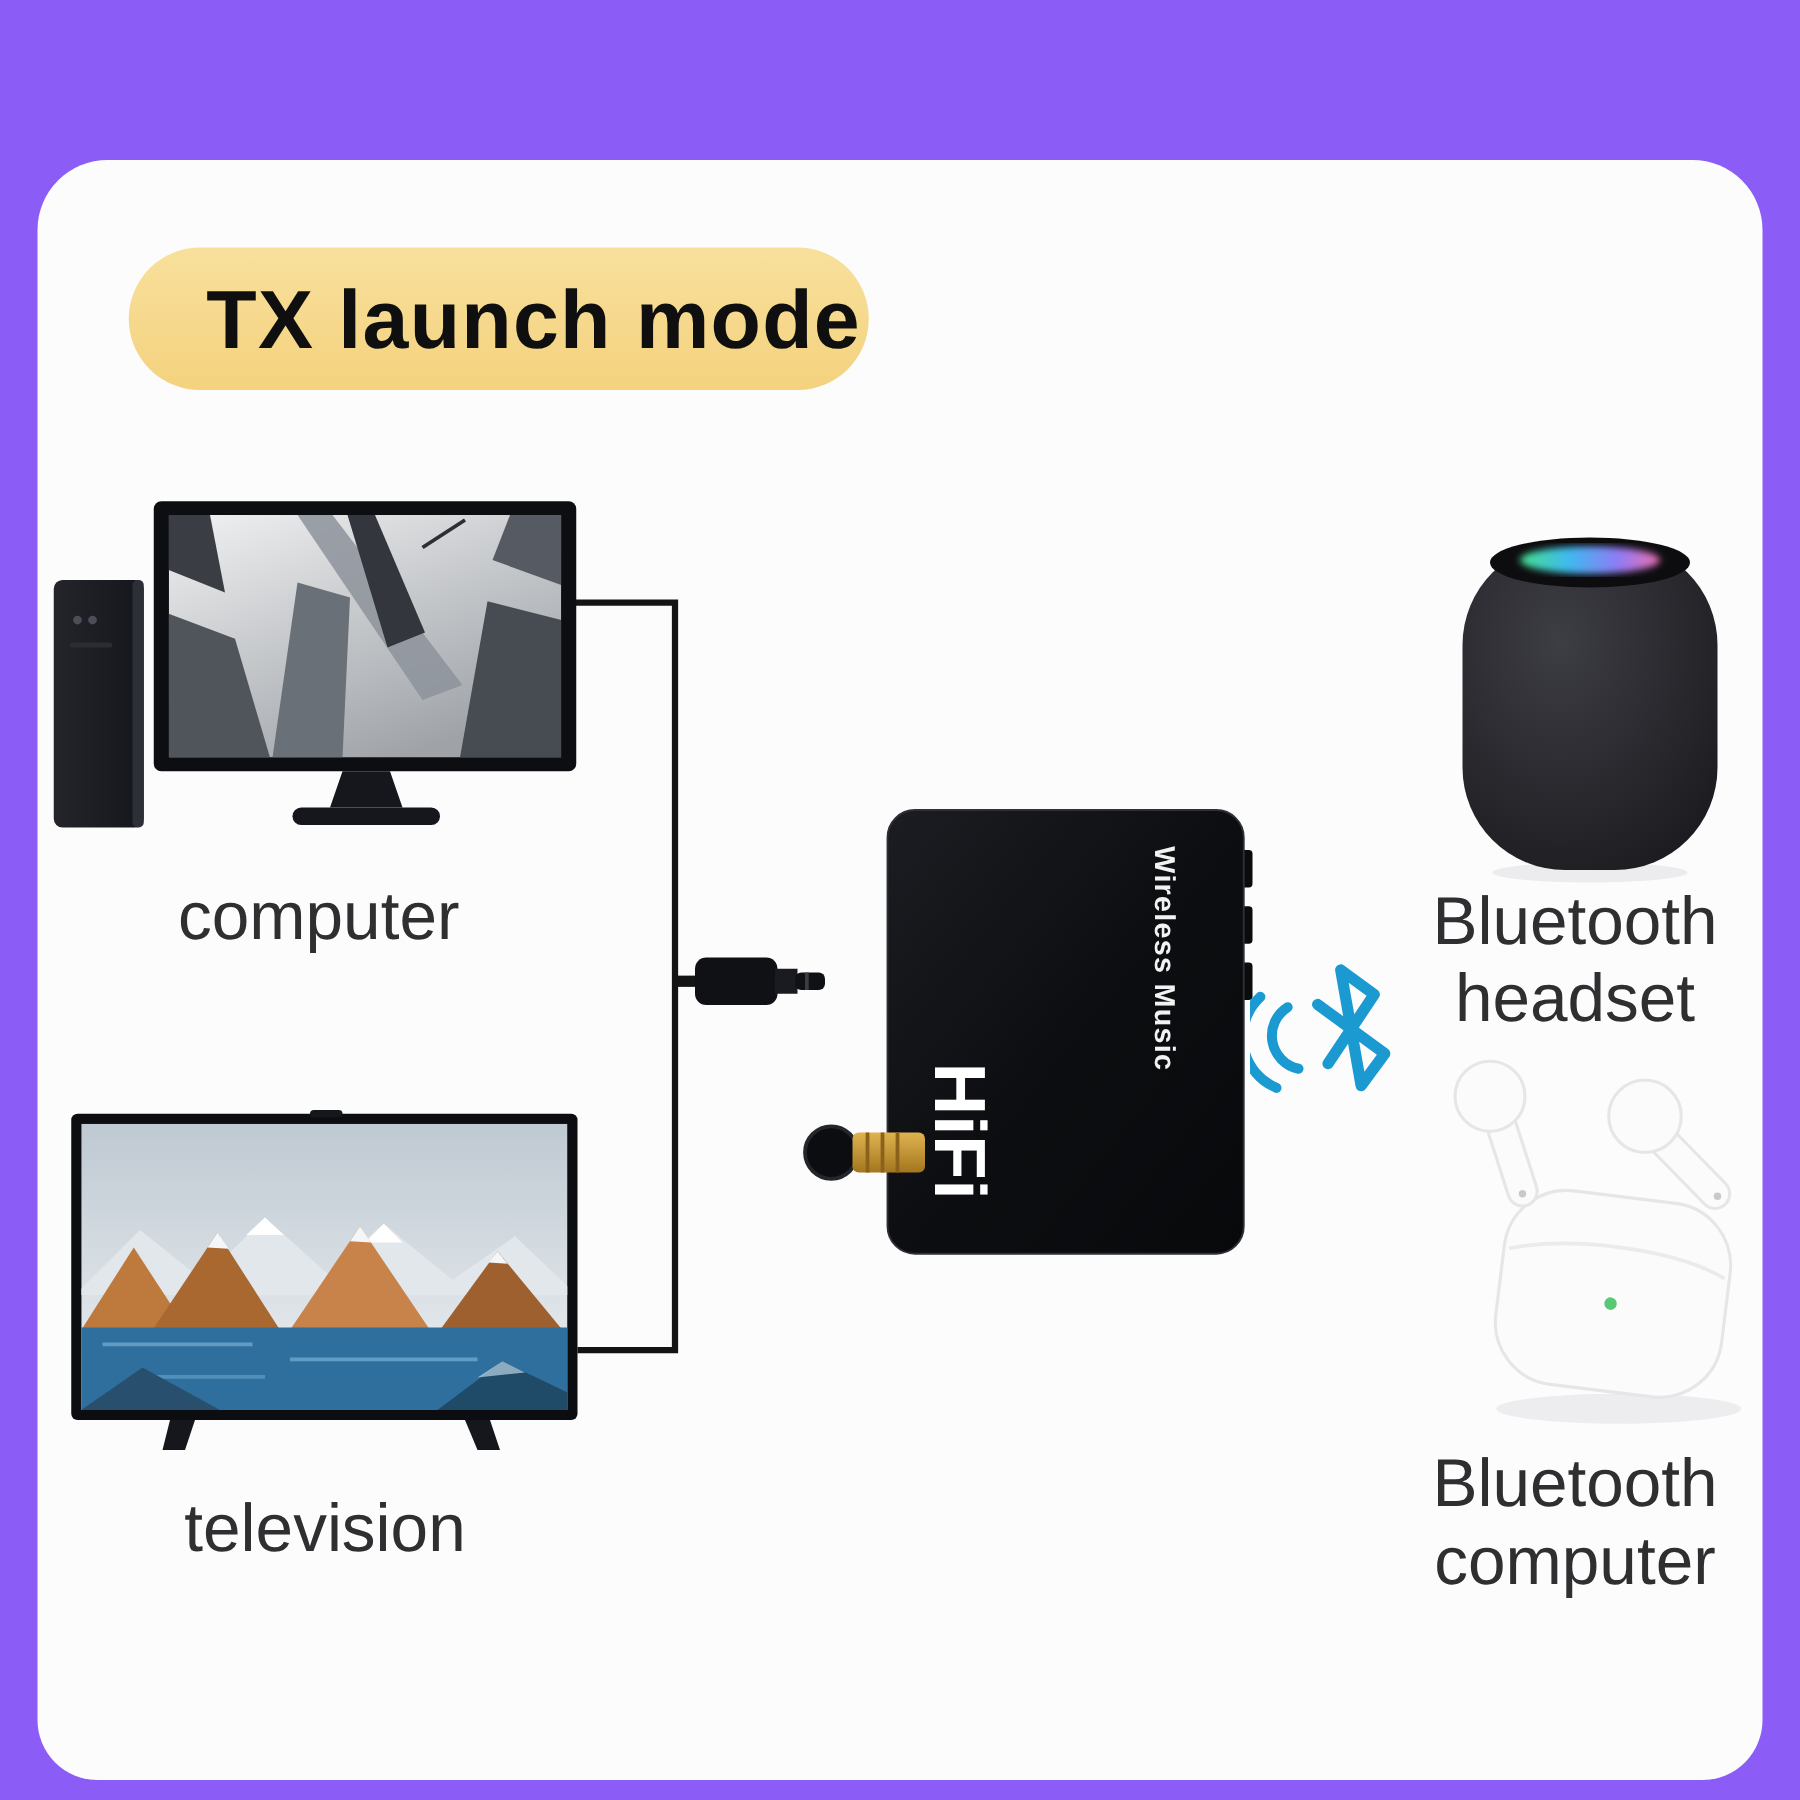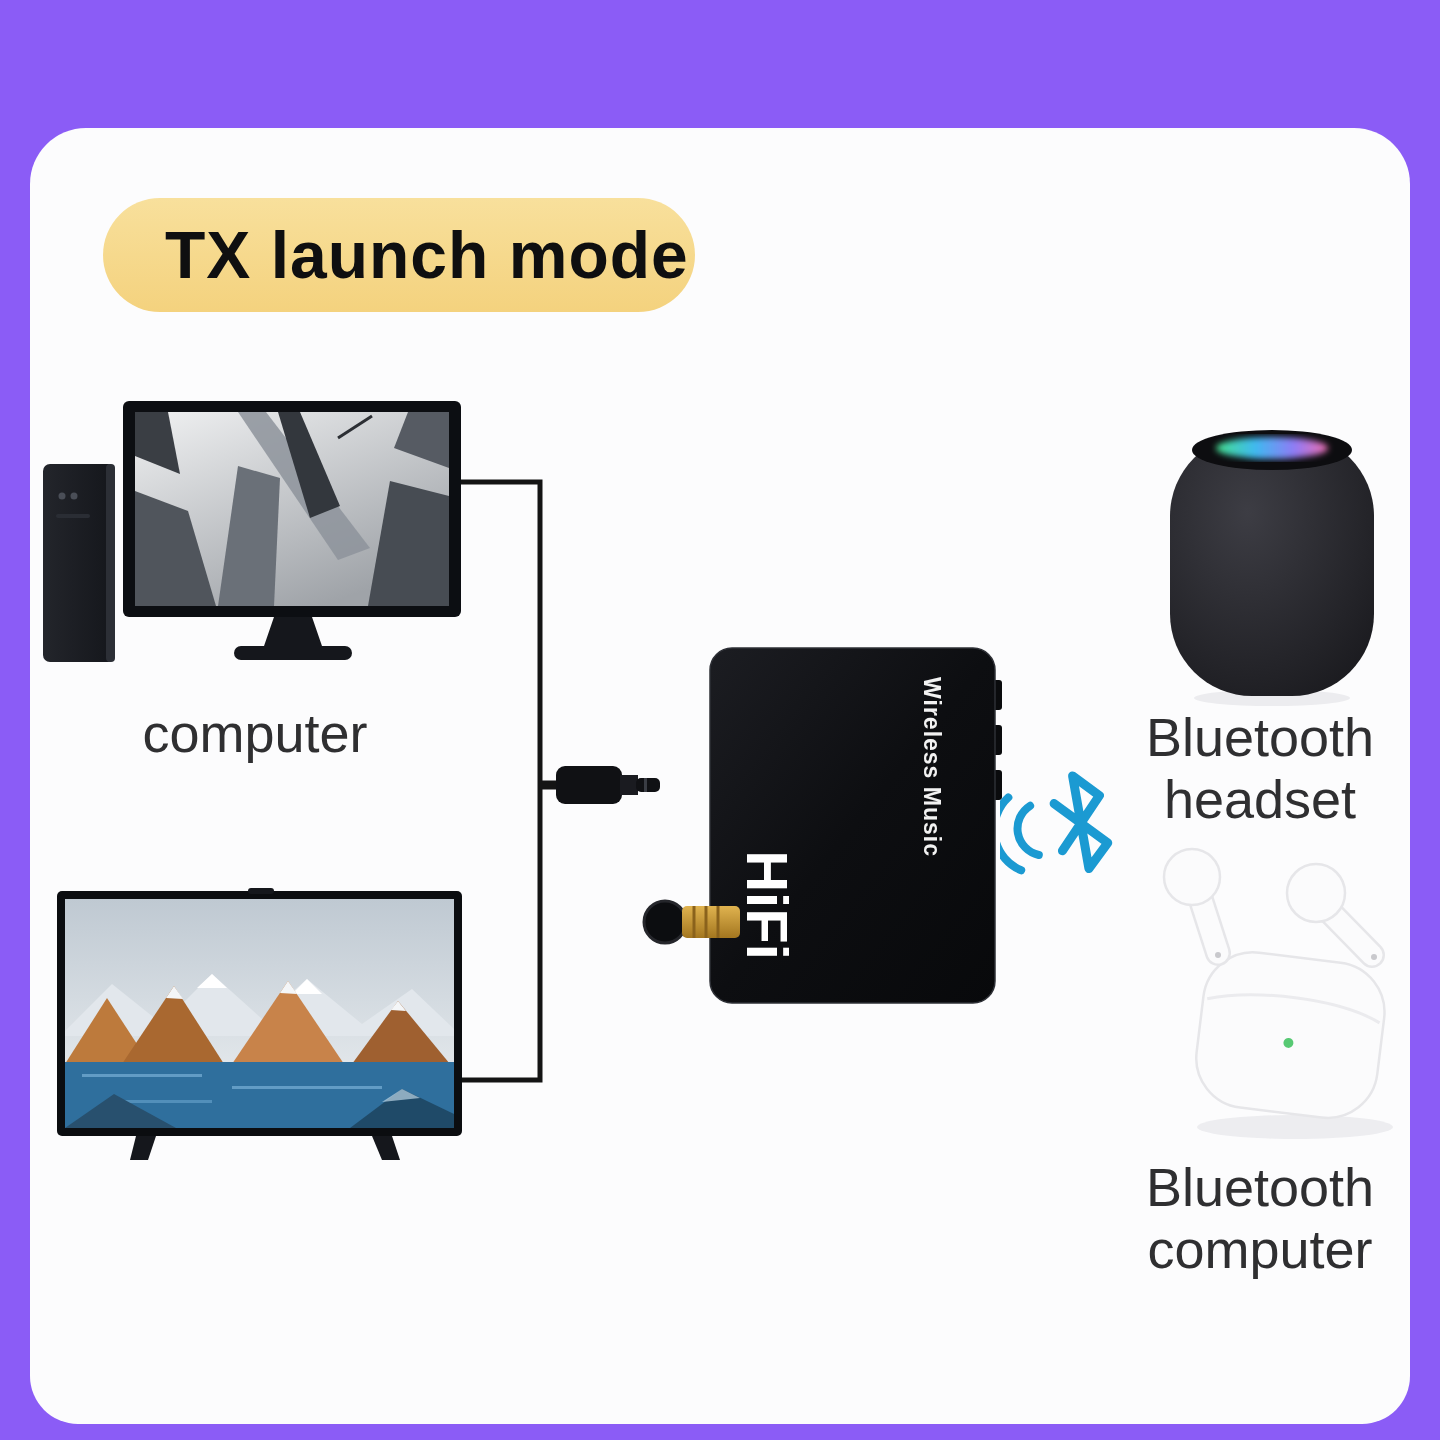--- a/index.html
+++ b/index.html
@@ -195,20 +195,23 @@
       <line x1="208" y1="75" x2="252" y2="120" stroke="#e6e6e9" stroke-width="26" stroke-linecap="round"></line>
       <line x1="208" y1="75" x2="252" y2="120" stroke="#fbfbfc" stroke-width="21" stroke-linecap="round"></line>
       <circle cx="196" cy="58" r="29" fill="#fbfbfc" stroke="#e6e6e9" stroke-width="2.5"></circle>
       <circle cx="254" cy="122" r="3" fill="#c9c9cd"></circle>
     </g>
   </svg>
 
   <div class="device-label" id="label-computer">
     <span>computer</span>
   </div>
+  <div class="device-label" id="label-television">
+    <span>television</span>
+  </div>
   <div class="device-label" id="label-speaker">
     <div>Bluetooth</div>
     <div>headset</div>
   </div>
   <div class="device-label" id="label-headset">
     <div>Bluetooth</div>
     <div>computer</div>
   </div>
 
 </div>

